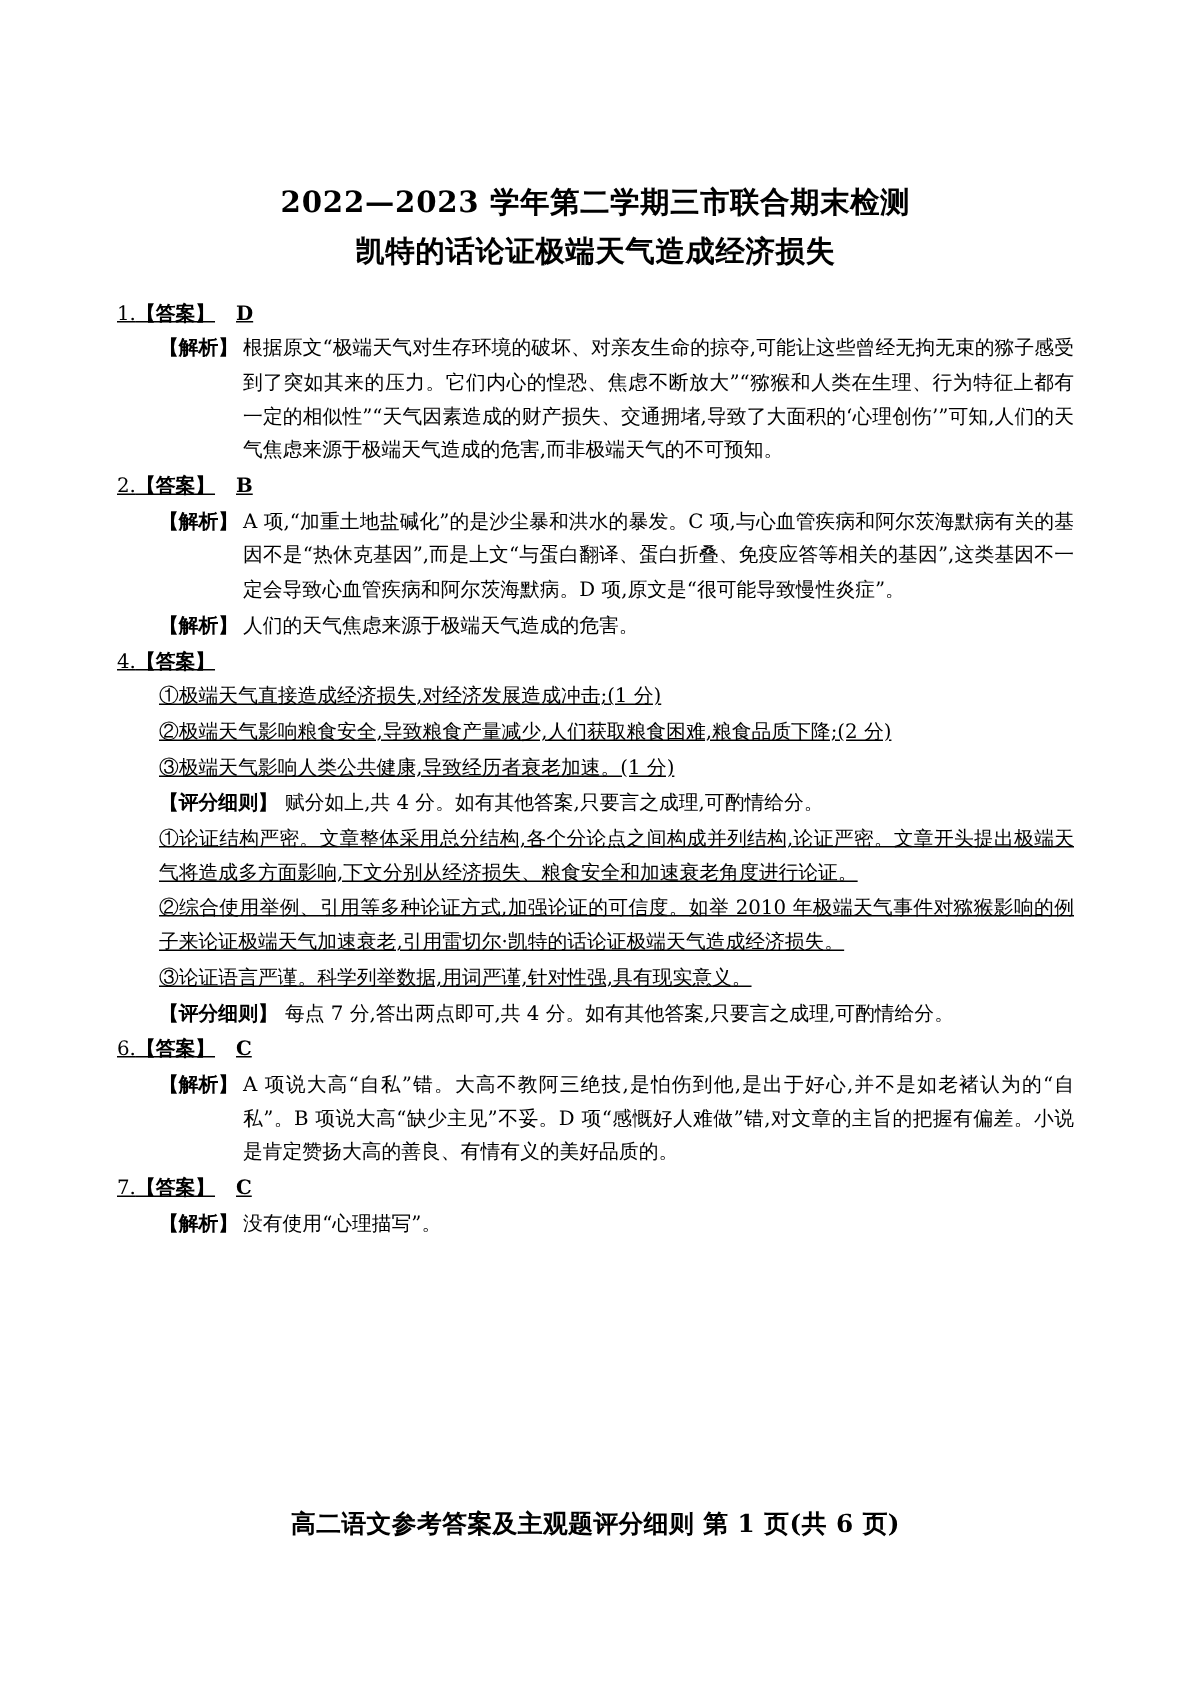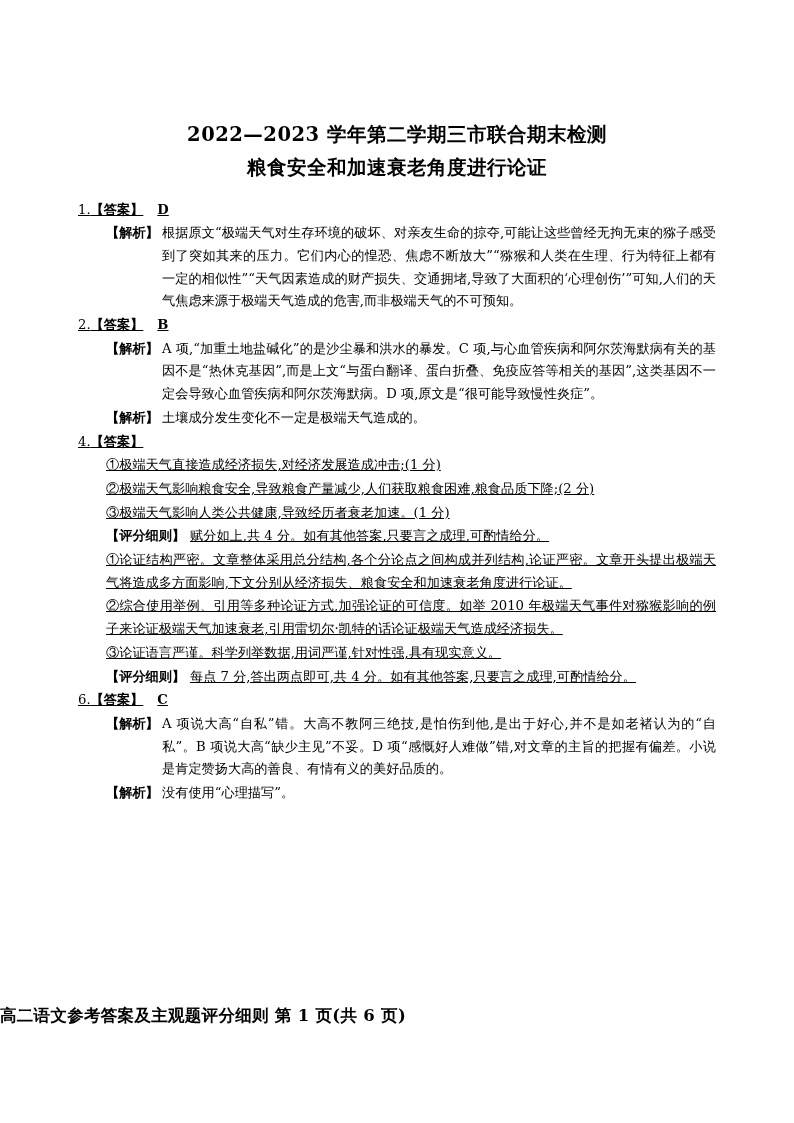--- a/index.html
+++ b/index.html
@@ -91,40 +91,39 @@
     margin-bottom: 1px;
   }
   .rule-row .tag {
     position: absolute;
     left: 28px;
     top: 0;
   }
   .rule-body {
     display: block;
     padding-left: 84px;
-    text-decoration: underline;
   }
   .footer {
     position: absolute;
     left: 0;
     right: 0;
     bottom: 96px;
-    text-align: left;
+    text-align: center;
     font-size: 16.5px;
     font-weight: 700;
     letter-spacing: 0.3px;
   }
 </style>
 </head>
 <body>
 
 <div class="page">
 
   <div class="title-line1">2022—2023 学年第二学期三市联合期末检测</div>
-  <div class="title-line2">粮食安全和加速衰老角度进行论证</div>
+  <div class="title-line2">凯特的话论证极端天气造成经济损失</div>
 
   <div class="qblock">
     <div class="row ans-row">
       <span class="num">1.</span><span class="tag">【答案】</span><span class="ans-val">D</span>
     </div>
     <div class="row exp-row">
       <span class="tag">【解析】</span>
       <span class="exp-body">根据原文“极端天气对生存环境的破坏、对亲友生命的掠夺,可能让这些曾经无拘无束的猕子感受到了突如其来的压力。它们内心的惶恐、焦虑不断放大”“猕猴和人类在生理、行为特征上都有一定的相似性”“天气因素造成的财产损失、交通拥堵,导致了大面积的‘心理创伤’”可知,人们的天气焦虑来源于极端天气造成的危害,而非极端天气的不可预知。</span>
     </div>
   </div>
@@ -135,21 +134,21 @@
     </div>
     <div class="row exp-row">
       <span class="tag">【解析】</span>
       <span class="exp-body">A 项,“加重土地盐碱化”的是沙尘暴和洪水的暴发。C 项,与心血管疾病和阿尔茨海默病有关的基因不是“热休克基因”,而是上文“与蛋白翻译、蛋白折叠、免疫应答等相关的基因”,这类基因不一定会导致心血管疾病和阿尔茨海默病。D 项,原文是“很可能导致慢性炎症”。</span>
     </div>
   </div>
 
   <div class="qblock">
     <div class="row exp-row">
       <span class="tag">【解析】</span>
-      <span class="exp-body">土壤成分发生变化不一定是极端天气造成的。</span>
+      <span class="exp-body">人们的天气焦虑来源于极端天气造成的危害。</span>
     </div>
   </div>
 
   <div class="qblock">
     <div class="row ans-row">
       <span class="num">4.</span><span class="tag">【答案】</span>
     </div>
     <div class="row sub-row">①极端天气直接造成经济损失,对经济发展造成冲击;(1 分)</div>
     <div class="row sub-row">②极端天气影响粮食安全,导致粮食产量减少,人们获取粮食困难,粮食品质下降;(2 分)</div>
     <div class="row sub-row">③极端天气影响人类公共健康,导致经历者衰老加速。(1 分)</div>
@@ -173,20 +172,23 @@
     <div class="row ans-row">
       <span class="num">6.</span><span class="tag">【答案】</span><span class="ans-val">C</span>
     </div>
     <div class="row exp-row">
       <span class="tag">【解析】</span>
       <span class="exp-body">A 项说大高“自私”错。大高不教阿三绝技,是怕伤到他,是出于好心,并不是如老褚认为的“自私”。B 项说大高“缺少主见”不妥。D 项“感慨好人难做”错,对文章的主旨的把握有偏差。小说是肯定赞扬大高的善良、有情有义的美好品质的。</span>
     </div>
   </div>
 
   <div class="qblock">
+    <div class="row ans-row">
+      <span class="num">7.</span><span class="tag">【答案】</span><span class="ans-val">C</span>
+    </div>
     <div class="row exp-row">
       <span class="tag">【解析】</span>
       <span class="exp-body">没有使用“心理描写”。</span>
     </div>
   </div>
 
   <div class="footer">高二语文参考答案及主观题评分细则   第 1 页(共 6 页)</div>
 
 </div>
 

